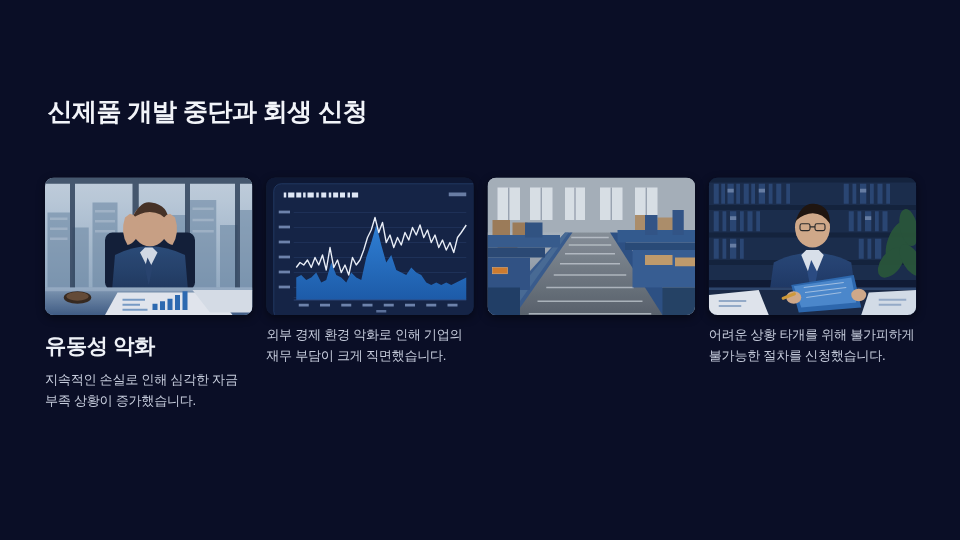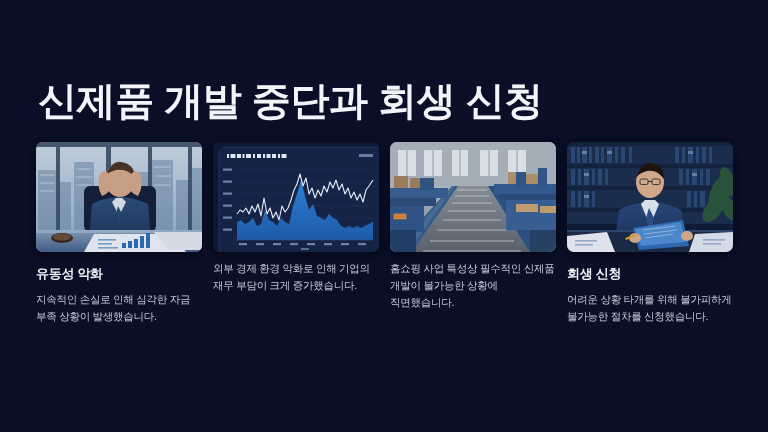--- a/index.html
+++ b/index.html
@@ -20,21 +20,21 @@
     height: 432px;
     background: #0a0e26;
     box-sizing: border-box;
   }
 
   
   .slide-title {
     position: absolute;
     left: 38px;
     top: 78px;
-    font-size: 39px;
+    font-size: 20px;
     font-weight: 700;
     letter-spacing: -0.4px;
     color: #f2f4f9;
     line-height: 1.2;
     white-space: nowrap;
   }
 
   
   .cards {
     position: absolute;
@@ -56,21 +56,21 @@
     border-radius: 7px;
     overflow: hidden;
     position: relative;
     background: #16203a;
     box-shadow: 0 2px 7px rgba(0,0,0,0.45);
   }
   .card-thumb svg { display: block; width: 100%; height: 100%; }
 
   .card-title {
     margin-top: 14px;
-    font-size: 13px;
+    font-size: 17px;
     font-weight: 700;
     color: #eef1f7;
     letter-spacing: -0.3px;
     line-height: 1.3;
   }
   .card-desc {
     margin-top: 8px;
     font-size: 10.5px;
     font-weight: 400;
     color: #c6ccdc;
@@ -173,21 +173,21 @@
               <rect x="62" y="105" width="20" height="1.6"></rect>
             </g>
 
             <ellipse cx="26" cy="96" rx="11" ry="5" fill="#3a2a1f"></ellipse>
             <ellipse cx="26" cy="95" rx="9" ry="3.5" fill="#6b4f38"></ellipse>
           </g>
           <rect width="166" height="110" fill="#0b1a33" opacity="0.07"></rect>
         </svg>
       </div>
       <div class="card-title">유동성 악화</div>
-      <div class="card-desc">지속적인 손실로 인해 심각한 자금 부족 상황이 발생했습니다.</div>
+      <div class="card-desc">지속적인 손실로 인해 심각한 자금 부족 상황이 증가했습니다.</div>
     </div>
 
     <div class="card">
       <div class="card-thumb">
         <svg viewBox="0 0 166 110" preserveAspectRatio="xMidYMid slice" aria-hidden="true">
           <defs>
             <linearGradient id="c2fill" x1="0" y1="0" x2="0" y2="1">
               <stop offset="0%" stop-color="#2f7fd4"></stop>
                 <stop offset="100%" stop-color="#1d5ba8"></stop>
             </linearGradient>
@@ -247,21 +247,21 @@
             <rect x="94" y="101" width="8" height="2.2"></rect>
               <rect x="111" y="101" width="8" height="2.2"></rect>
             <rect x="128" y="101" width="8" height="2.2"></rect>
               <rect x="145" y="101" width="8" height="2.2"></rect>
           </g>
           <g fill="#5a6f99">
               <rect x="88" y="106" width="8" height="2"></rect>
             </g>
         </svg>
       </div>
-      <div class="card-desc">외부 경제 환경 악화로 인해 기업의 재무 부담이 크게 증가했습니다.</div>
+      <div class="card-desc">외부 경제 환경 악화로 인해 기업의 재무 부담이 크게 직면했습니다.</div>
     </div>
 
     <div class="card">
       <div class="card-thumb">
         <svg viewBox="0 0 166 110" preserveAspectRatio="xMidYMid slice" aria-hidden="true">
           <defs>
             <linearGradient id="c3floor" x1="0" y1="0" x2="0" y2="1">
               <stop offset="0%" stop-color="#b3bcc6"></stop>
                 <stop offset="100%" stop-color="#7e8894"></stop>
             </linearGradient>
@@ -333,21 +333,20 @@
           <rect x="0" y="56" width="46" height="8" fill="#2d4c79"></rect>
           <rect x="0" y="64" width="34" height="26" fill="#33568a"></rect>
           <rect x="0" y="88" width="26" height="22" fill="#23406a"></rect>
           <rect x="30" y="36" width="14" height="12" fill="#345787"></rect>
 
           <rect x="4" y="72" width="12" height="5" fill="#d9812f"></rect>
           <rect x="4" y="72" width="12" height="5" fill="none" stroke="#f0b070" stroke-width="0.5"></rect>
           <rect width="166" height="110" fill="#0d1c38" opacity="0.06"></rect>
         </svg>
       </div>
-      <div class="card-desc">홈쇼핑 사업 특성상 필수적인 신제품 개발이 불가능한 상황에 직면했습니다.</div>
     </div>
 
     <div class="card">
       <div class="card-thumb">
         <svg viewBox="0 0 166 110" preserveAspectRatio="xMidYMid slice" aria-hidden="true">
           <defs>
             <linearGradient id="c4suit" x1="0" y1="0" x2="0" y2="1">
               <stop offset="0%" stop-color="#2a4a7c"></stop>
                 <stop offset="100%" stop-color="#18305a"></stop>
             </linearGradient>
@@ -445,18 +444,17 @@
             <rect x="8" y="98" width="22" height="1.6"></rect>
               <rect x="8" y="102" width="18" height="1.6"></rect>
             <rect x="136" y="97" width="22" height="1.6"></rect>
               <rect x="136" y="101" width="18" height="1.6"></rect>
           </g>
 
           <rect x="58" y="96" width="12" height="2.4" rx="1" fill="#d9a13a" transform="rotate(-22 58 96)"></rect>
           <rect width="166" height="110" fill="#0a1430" opacity="0.05"></rect>
         </svg>
       </div>
-      <div class="card-title">회생 신청</div>
       <div class="card-desc">어려운 상황 타개를 위해 불가피하게 불가능한 절차를 신청했습니다.</div>
     </div>
 
   </div>
 </div>
 
 </body></html>

